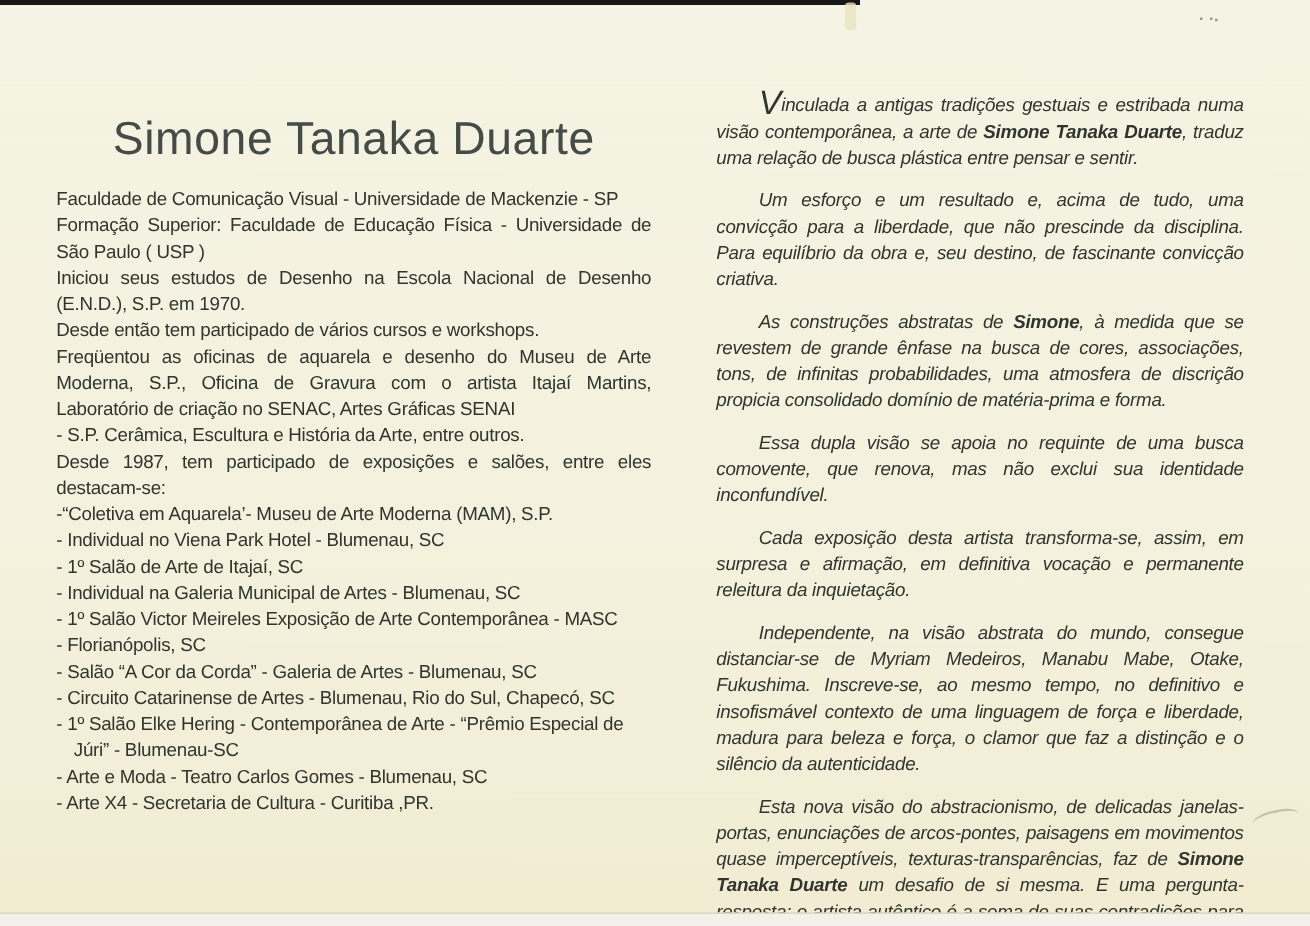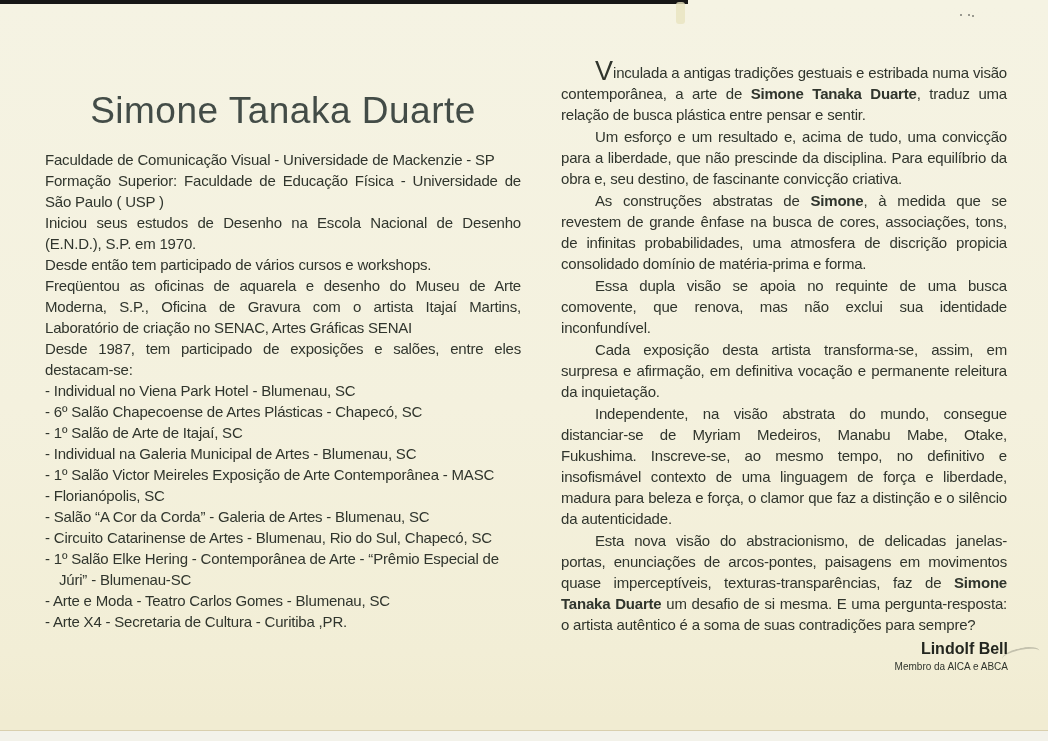--- a/index.html
+++ b/index.html
@@ -27,21 +27,21 @@
     font-size:37px;font-weight:400;
     letter-spacing:.5px;
     text-align:center;
     color:#434c47;
   }
   .bio-p{margin:0;font-size:15px;line-height:21px;letter-spacing:-.2px;text-align:justify;}
   .exh-item{font-size:15px;line-height:21px;letter-spacing:-.2px;padding-left:14px;text-indent:-14px;}
 
   
   .right-column{position:absolute;left:560px;top:61px;width:448px;}
-  .essay-p{margin:1px;font-size:15px;line-height:21px;letter-spacing:-.2px;text-align:justify;}
+  .essay-p{margin:13px;font-size:15px;line-height:21px;letter-spacing:-.2px;text-align:justify;font-style:italic;}
   .essay-p.indent{text-indent:34px;}
   .b{font-weight:bold;}
   .initial-cap{
     font-size:27px;line-height:0;font-weight:400;
     margin-left:34px;vertical-align:-2px;letter-spacing:0;
   }
   .signature{margin-top:4px;text-align:right;}
   .sig-name{font-size:16px;font-weight:bold;color:#23261f;line-height:19px;}
   .sig-title{font-size:10px;color:#30352d;line-height:17px;}
 </style>
@@ -55,25 +55,26 @@
   <div class="scan-smudge"></div>
 
   <div class="left-column">
     <h1 class="title">Simone Tanaka Duarte</h1>
     <div id="bio-paragraphs">
         <p class="bio-p">Faculdade de Comunicação Visual - Universidade de Mackenzie - SP</p>
         <p class="bio-p">Formação Superior: Faculdade de Educação Física - Universidade de São Paulo ( USP )</p>
         <p class="bio-p">Iniciou seus estudos de Desenho na Escola Nacional de Desenho (E.N.D.), S.P. em 1970.</p>
         <p class="bio-p">Desde então tem participado de vários cursos e workshops.</p>
         <p class="bio-p">Freqüentou as oficinas de aquarela e desenho do Museu de Arte Moderna, S.P., Oficina de Gravura com o artista Itajaí Martins, Laboratório de criação no SENAC, Artes Gráficas SENAI</p>
+        <p class="bio-p">- S.P. Cerâmica, Escultura e História da Arte, entre outros.</p>
         <p class="bio-p">Desde 1987, tem participado de exposições e salões, entre eles destacam-se:</p>
       </div>
     <div id="exhibitions-list">
+        <div class="exh-item">-“Coletiva em Aquarela’- Museu de Arte Moderna (MAM), S.P.</div>
         <div class="exh-item">- Individual no Viena Park Hotel - Blumenau, SC</div>
-        <div class="exh-item">- 6º Salão Chapecoense de Artes Plásticas - Chapecó, SC</div>
         <div class="exh-item">- 1º Salão de Arte de Itajaí, SC</div>
         <div class="exh-item">- Individual na Galeria Municipal de Artes - Blumenau, SC</div>
         <div class="exh-item">- 1º Salão Victor Meireles Exposição de Arte Contemporânea - MASC</div>
         <div class="exh-item">- Florianópolis, SC</div>
         <div class="exh-item">- Salão “A Cor da Corda” - Galeria de Artes - Blumenau, SC</div>
         <div class="exh-item">- Circuito Catarinense de Artes - Blumenau, Rio do Sul, Chapecó, SC</div>
         <div class="exh-item">- 1º Salão Elke Hering - Contemporânea de Arte - “Prêmio Especial de Júri” - Blumenau-SC</div>
         <div class="exh-item">- Arte e Moda - Teatro Carlos Gomes - Blumenau, SC</div>
         <div class="exh-item">- Arte X4 - Secretaria de Cultura - Curitiba ,PR.</div>
       </div>

